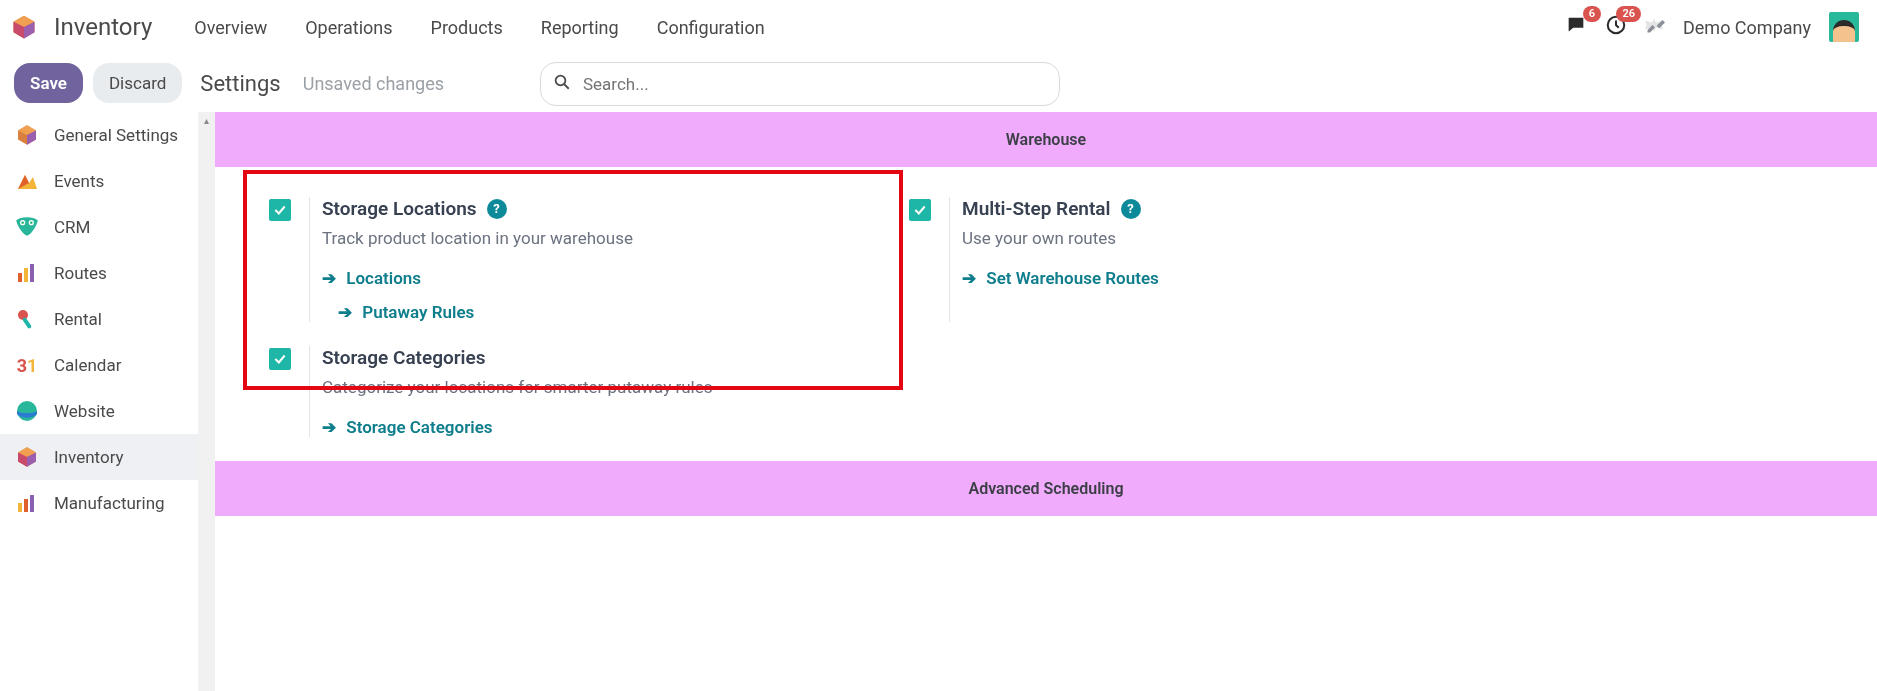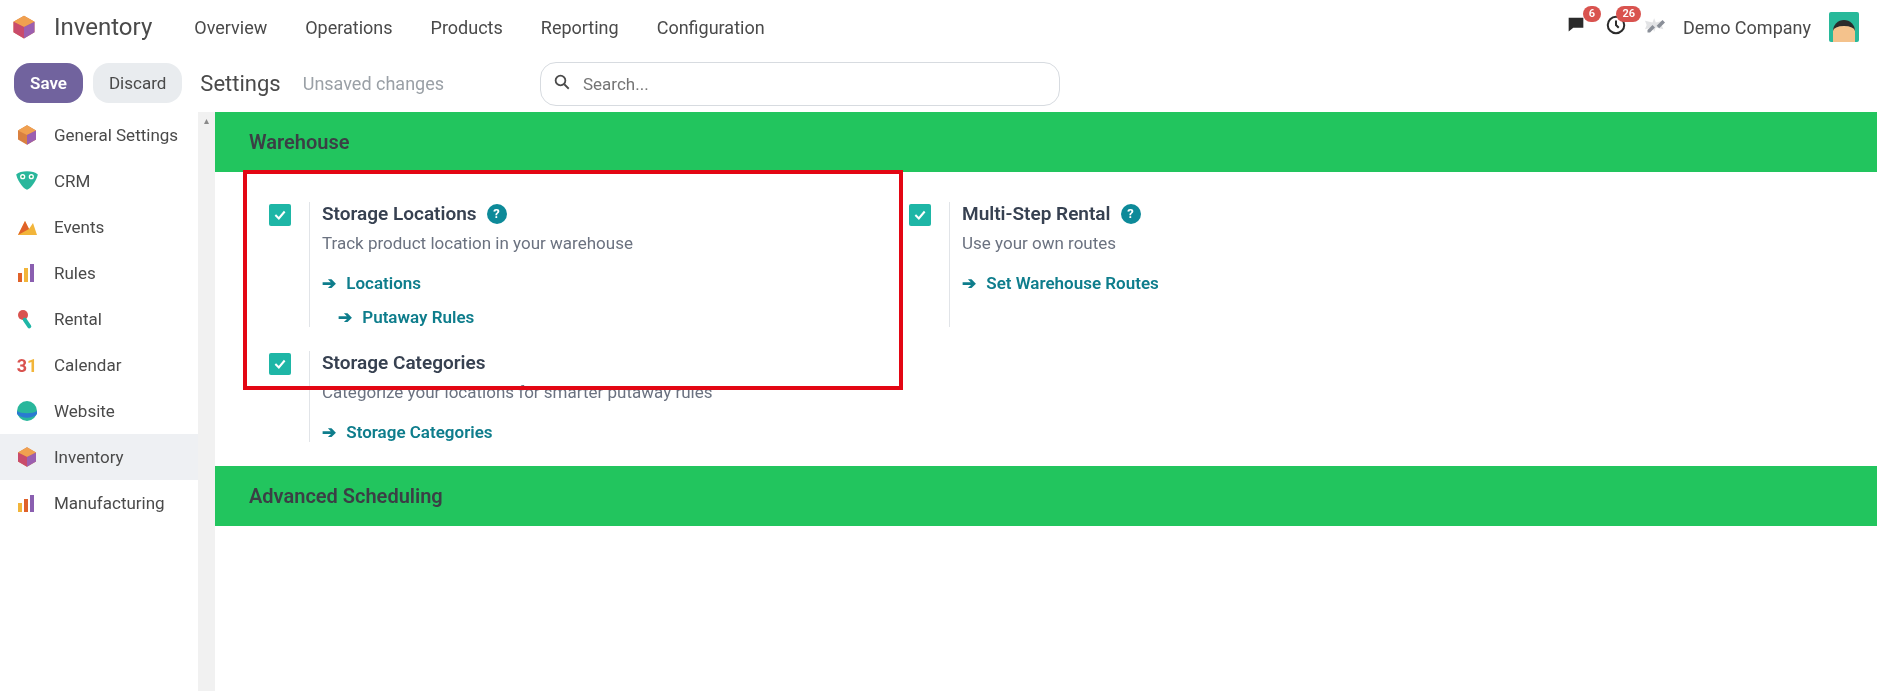--- a/index.html
+++ b/index.html
@@ -46,21 +46,21 @@
   .layout{display:flex;align-items:flex-start;}
   .sidebar-wrap{width:215px;position:relative;}
   .sidebar{width:198px;height:580px;overflow:hidden;}
   .sb-item{display:flex;align-items:center;height:46px;padding:0 14px;gap:14px;cursor:pointer;font-size:17px;color:#4a4a4a;}
   .sb-item.active{background:#eef0f3;}
   .sb-icon{width:26px;height:26px;display:inline-flex;align-items:center;justify-content:center;}
   .scroll-track{position:absolute;right:0;top:0;width:17px;height:100%;background:#f1f1f1;}
   .scroll-up{position:absolute;top:0;left:0;width:17px;height:17px;display:flex;align-items:center;justify-content:center;color:#8a8a8a;font-size:10px;}
 
   .content{flex:1;padding:0;}
-  .section-header{background:#22c55e;color:#3b3f45;font-size:20px;font-weight:600;padding:18px 34px;}
+  .section-header{background:#f0abfc;color:#3b3f45;font-size:16px;font-weight:600;padding:18px 34px;text-align:center;}
   .settings-row{display:flex;gap:40px;padding:30px 16px 24px 16px;}
   .setting{display:flex;gap:18px;min-width:520px;}
   .chk{width:22px;height:22px;background:#1eb6a6;border-radius:2px;display:inline-flex;align-items:center;justify-content:center;flex-shrink:0;margin-top:2px;}
   .chk svg{stroke:#fff;}
   .setting-body{border-left:1px solid #e1e4e8;padding-left:12px;}
   .setting-title{font-size:19px;font-weight:600;color:#374151;display:flex;align-items:center;gap:10px;}
   .help{width:20px;height:20px;border-radius:50%;background:#0d8a99;color:#fff;display:inline-flex;align-items:center;justify-content:center;font-size:13px;font-weight:700;}
   .setting-desc{font-size:17px;color:#6b7280;margin-top:8px;}
   .setting-links{margin-top:20px;display:flex;flex-direction:column;gap:14px;}
   .link{display:flex;align-items:center;gap:10px;color:var(--teal);font-size:17px;font-weight:600;cursor:pointer;}
@@ -141,48 +141,48 @@
             <svg viewBox="0 0 32 32" width="24" height="24">
               <polygon points="16,3 28,10 28,22 16,29 4,22 4,10" fill="#d98040"></polygon>
               <polygon points="16,3 28,10 16,16 4,10" fill="#f0a050"></polygon>
               <polygon points="16,16 28,10 28,22 16,29" fill="#9b5fb0"></polygon>
             </svg>
           </span>
         <span>General Settings</span>
       </div>
       <div class="sb-item">
         <span class="sb-icon">
+            <svg viewBox="0 0 24 24" width="24" height="24">
+              <path d="M3 20 L10 6 L14 14 L18 8 L22 20 Z" fill="#f2b53a"></path>
+              <path d="M3 20 L10 6 L14 14 Z" fill="#e0622a"></path>
+            </svg>
+          </span>
+        <span>Events</span>
+      </div>
+      <div class="sb-item">
+        <span class="sb-icon">
             <svg viewBox="0 0 24 24" width="26" height="26">
               <path d="M2 6c4-4 16-4 20 0-2 8-8 14-10 14S4 14 2 6z" fill="#29b79c"></path>
               <ellipse cx="8" cy="8" rx="2.4" ry="2.4" fill="#fff"></ellipse>
               <ellipse cx="16" cy="8" rx="2.4" ry="2.4" fill="#fff"></ellipse>
               <circle cx="8" cy="8" r="1.1" fill="#1a6"></circle>
               <circle cx="16" cy="8" r="1.1" fill="#1a6"></circle>
             </svg>
           </span>
         <span>CRM</span>
       </div>
       <div class="sb-item">
         <span class="sb-icon">
             <svg viewBox="0 0 24 24" width="24" height="24">
-              <path d="M3 20 L10 6 L14 14 L18 8 L22 20 Z" fill="#f2b53a"></path>
-              <path d="M3 20 L10 6 L14 14 Z" fill="#e0622a"></path>
-            </svg>
-          </span>
-        <span>Events</span>
-      </div>
-      <div class="sb-item">
-        <span class="sb-icon">
-            <svg viewBox="0 0 24 24" width="24" height="24">
               <rect x="3" y="12" width="4" height="9" fill="#e0622a"></rect>
               <rect x="9" y="7" width="4" height="14" fill="#f2b53a"></rect>
               <rect x="15" y="3" width="4" height="18" fill="#8a5fb0"></rect>
             </svg>
           </span>
-        <span>Rules</span>
+        <span>Routes</span>
       </div>
       <div class="sb-item">
         <span class="sb-icon">
             <svg viewBox="0 0 24 24" width="24" height="24">
               <circle cx="8" cy="8" r="5" fill="#d9534f"></circle>
               <rect x="10" y="10" width="4" height="12" rx="2" fill="#1eb6a6" transform="rotate(-35 12 16)"></rect>
             </svg>
           </span>
         <span>Rental</span>
       </div>

